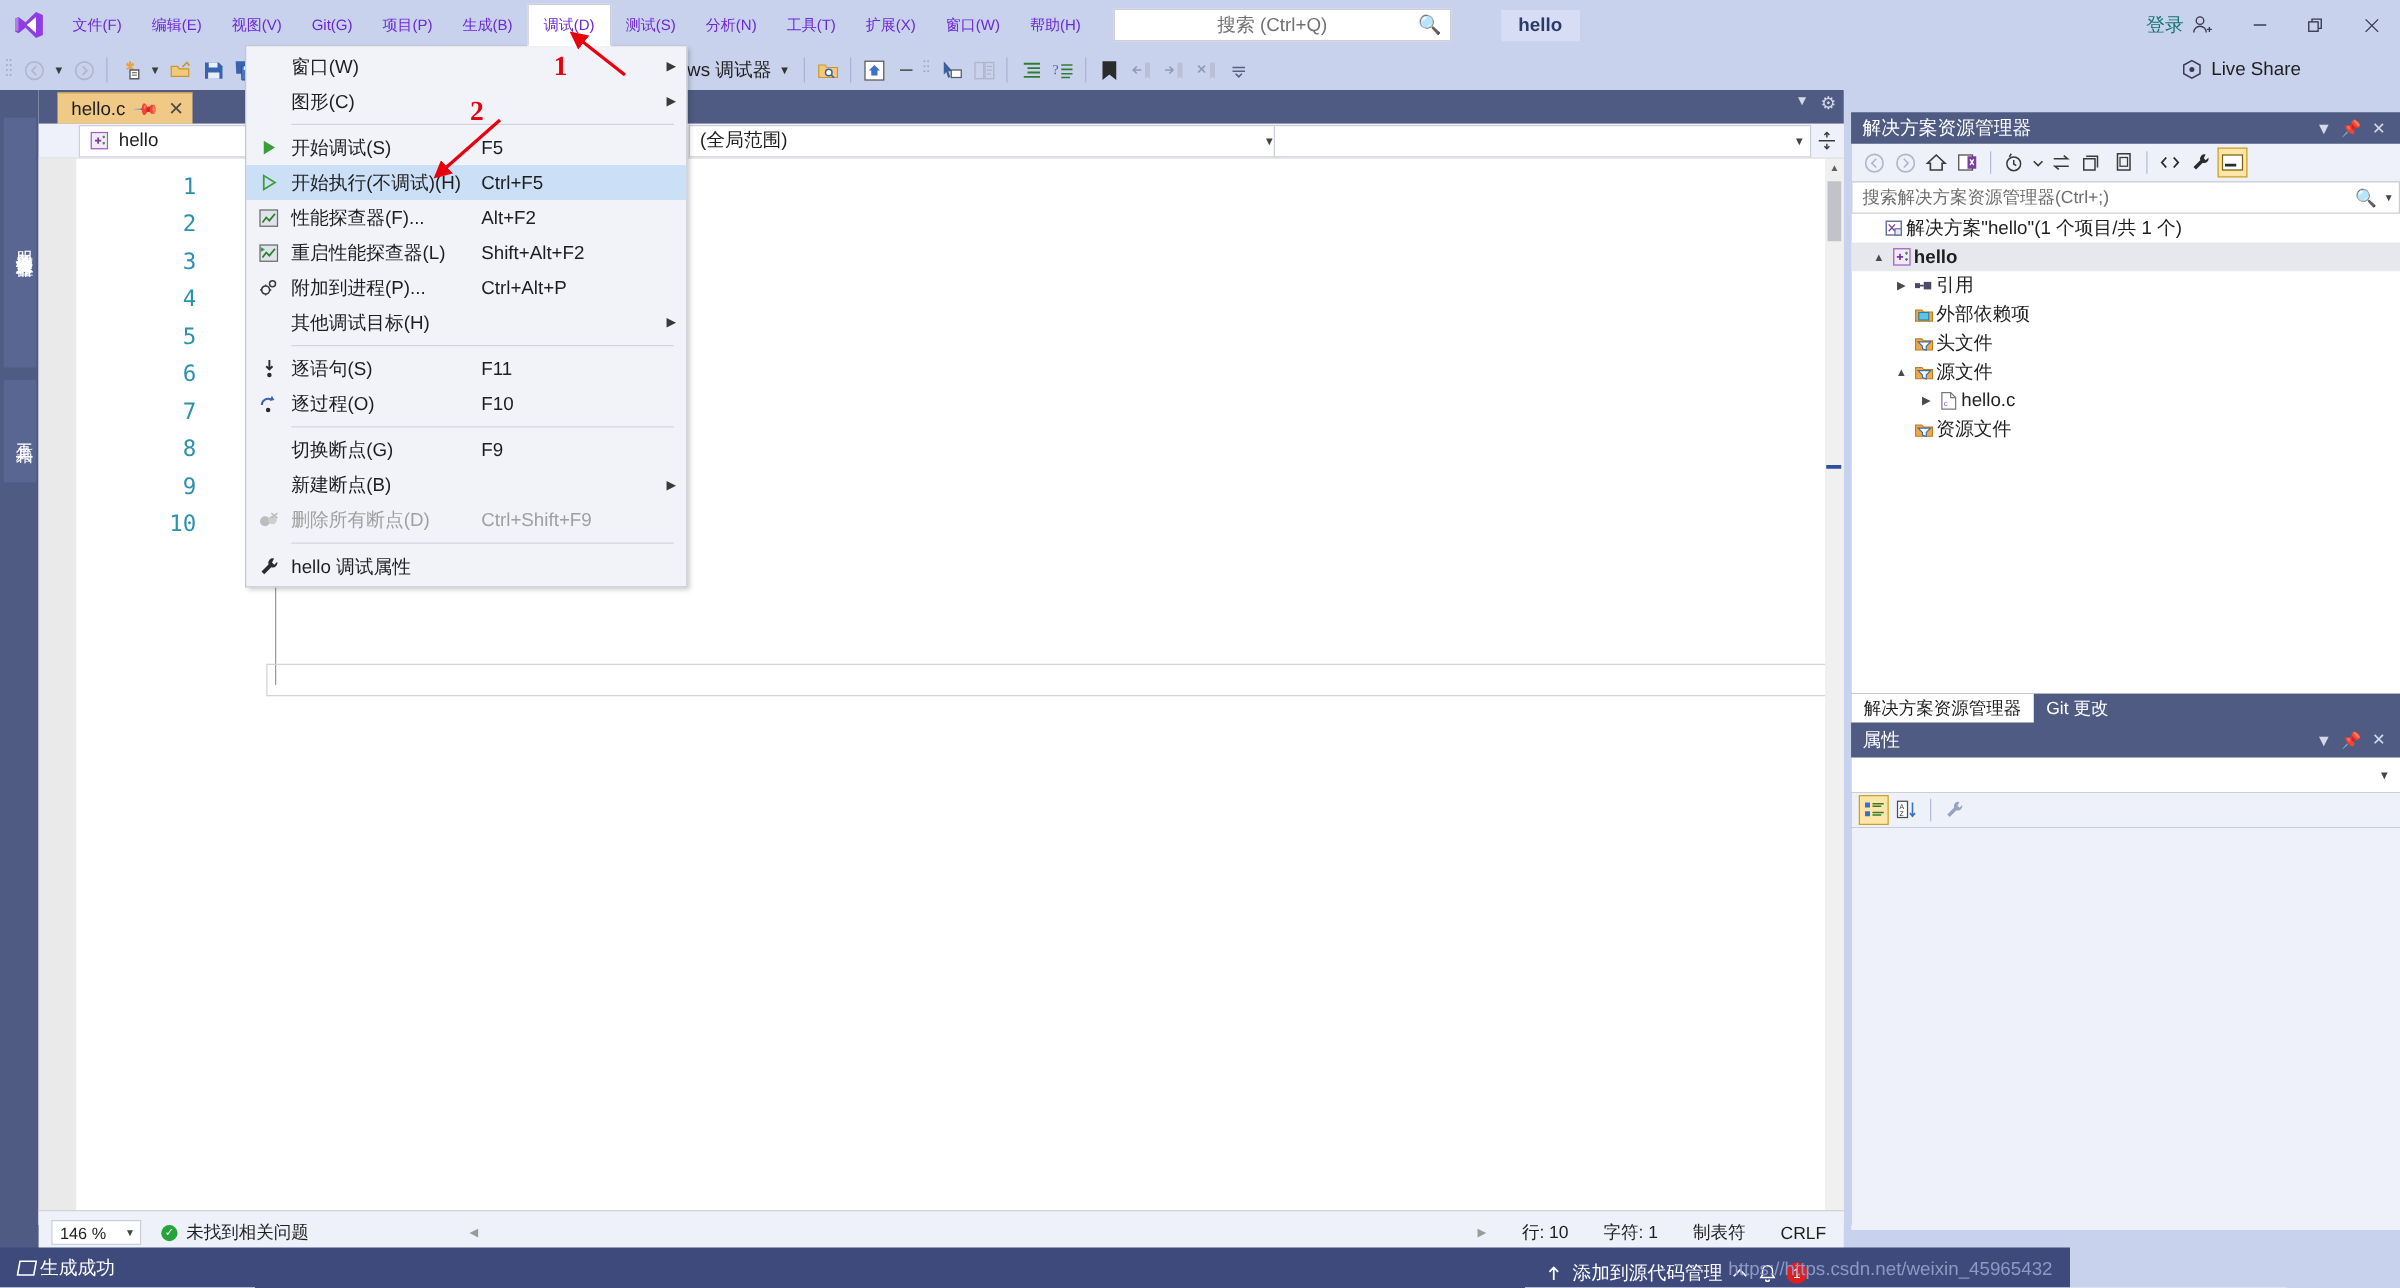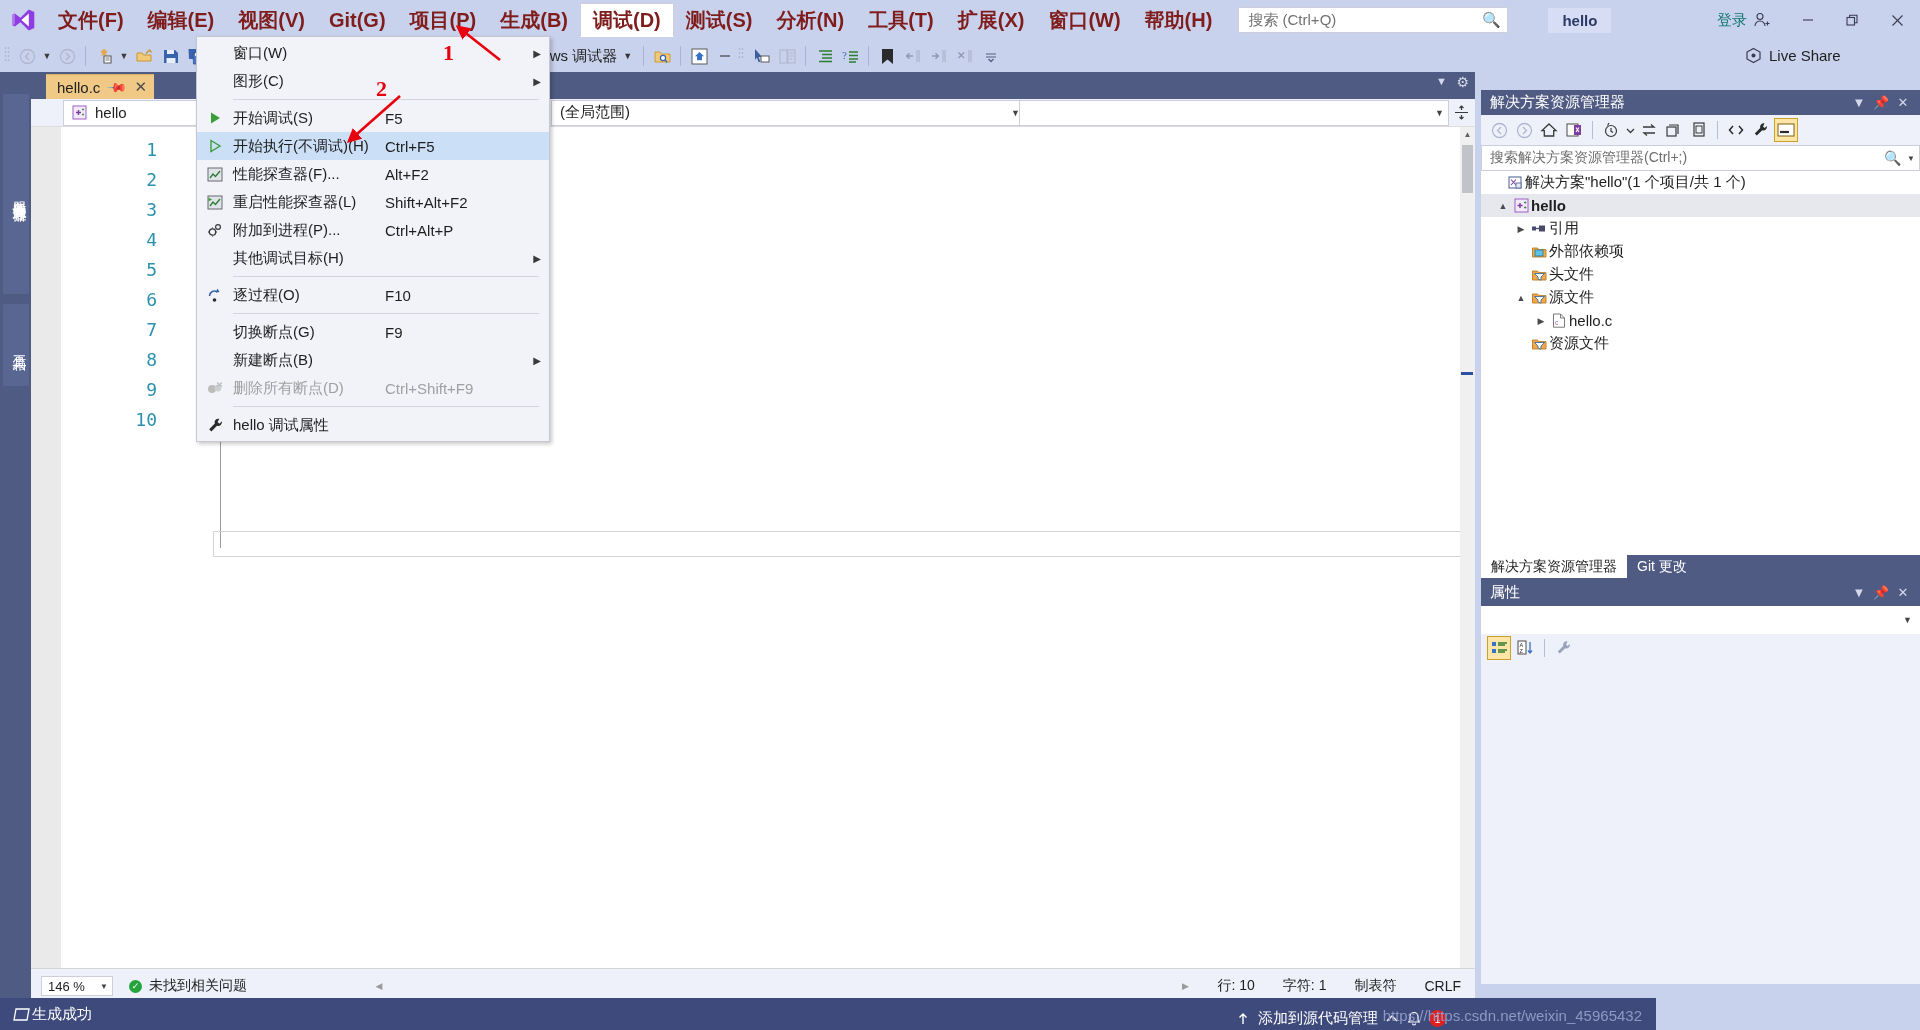--- a/index.html
+++ b/index.html
@@ -15,30 +15,30 @@
 
   
   .titlebar{
     position:absolute; left:0; top:0; width:1920px; height:40px;
     background:#c9d2ec; display:flex; align-items:center;
   }
   .vs-logo{ width:46px; height:40px; display:flex; align-items:center; justify-content:center; }
   .vs-logo svg{ display:block; }
   .menubar{ display:flex; align-items:center; height:40px; }
   .menu-item{
-    padding:0 12px; height:30px; line-height:30px; font-size:20px; color:#7f1d1d;
-    cursor:default; white-space:nowrap;font-weight:bold;
+    padding:0 12px; height:30px; line-height:30px; font-size:12px; color:#6d28d9;
+    cursor:default; white-space:nowrap;
   }
   .menu-item.open{ background:#ffffff; border:1px solid #cccedb; border-bottom:1px solid #ffffff; height:34px; line-height:32px; position:relative; z-index:60;}
   .search-box{
     margin-left:14px; width:270px; height:26px; background:#ffffff;
     border:1px solid #cccedb; display:flex; align-items:center; padding:0 6px 0 9px;
     font-size:15px; color:#717171;
   }
-  .search-box .txt{ flex:1; }
+  .search-box .txt{ flex:1;text-align:center; }
   .search-box .mag{ color:#555; font-size:15px; }
   .proj-chip{
     margin-left:40px; background:#d7ddf5; color:#2b3a66; font-weight:bold;
     font-size:15px; padding:4px 14px;
   }
   .title-right{ margin-left:auto; display:flex; align-items:center; height:40px; }
   .signin{ display:flex; align-items:center; gap:6px; font-size:15px; color:#0f766e; padding:0 14px; }
   .wbtn{ width:45px; height:40px; display:flex; align-items:center; justify-content:center; color:#3a3a50; }
 
   
@@ -837,20 +837,31 @@
 
     <div class="mi">
       <span class="gi"></span>
       <span class="lbl">其他调试目标(H)</span>
       <span class="sc"></span>
       <span class="sub">▶</span>
     </div>
 
     <div class="msep"></div>
 
+    <div class="mi">
+      <span class="gi">
+        <svg width="15" height="16" viewBox="0 0 15 16">
+            <path d="M7.5 1v7M5 6l2.5 2.5L10 6" fill="none" stroke="#2b2b2b" stroke-width="1.5"></path>
+            <circle cx="7.5" cy="13" r="1.8" fill="#2b2b2b"></circle>
+          </svg>
+      </span>
+      <span class="lbl">逐语句(S)</span>
+      <span class="sc">F11</span>
+      <span class="sub"></span>
+    </div>
 
     <div class="mi">
       <span class="gi">
         <svg width="16" height="16" viewBox="0 0 16 16">
             <path d="M2.5 9c0-4 4-6 7.5-4.5" fill="none" stroke="#3a63ad" stroke-width="1.6"></path>
             <path d="M10.5 1.5 12.5 5l-3.8.8z" fill="#3a63ad"></path>
             <circle cx="7.5" cy="13" r="1.8" fill="#2b2b2b"></circle>
           </svg>
       </span>
       <span class="lbl">逐过程(O)</span>

